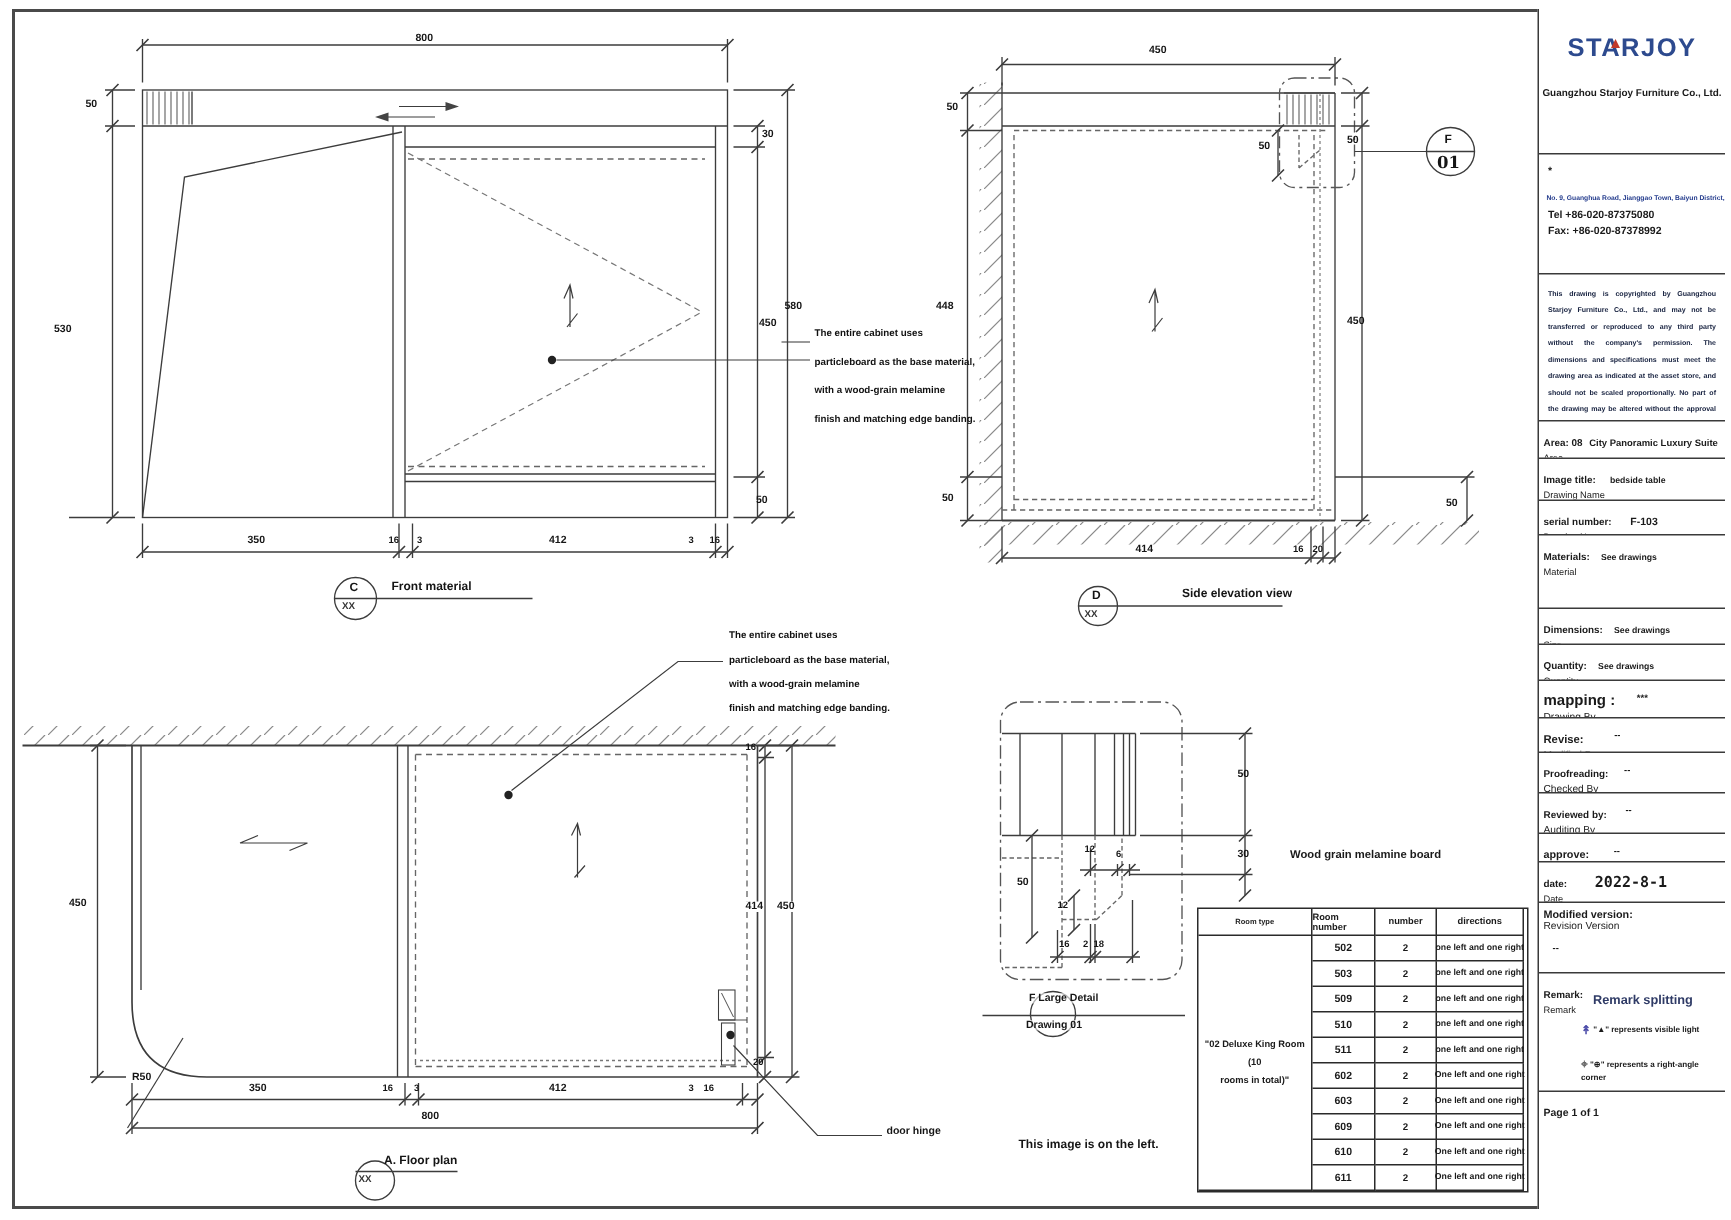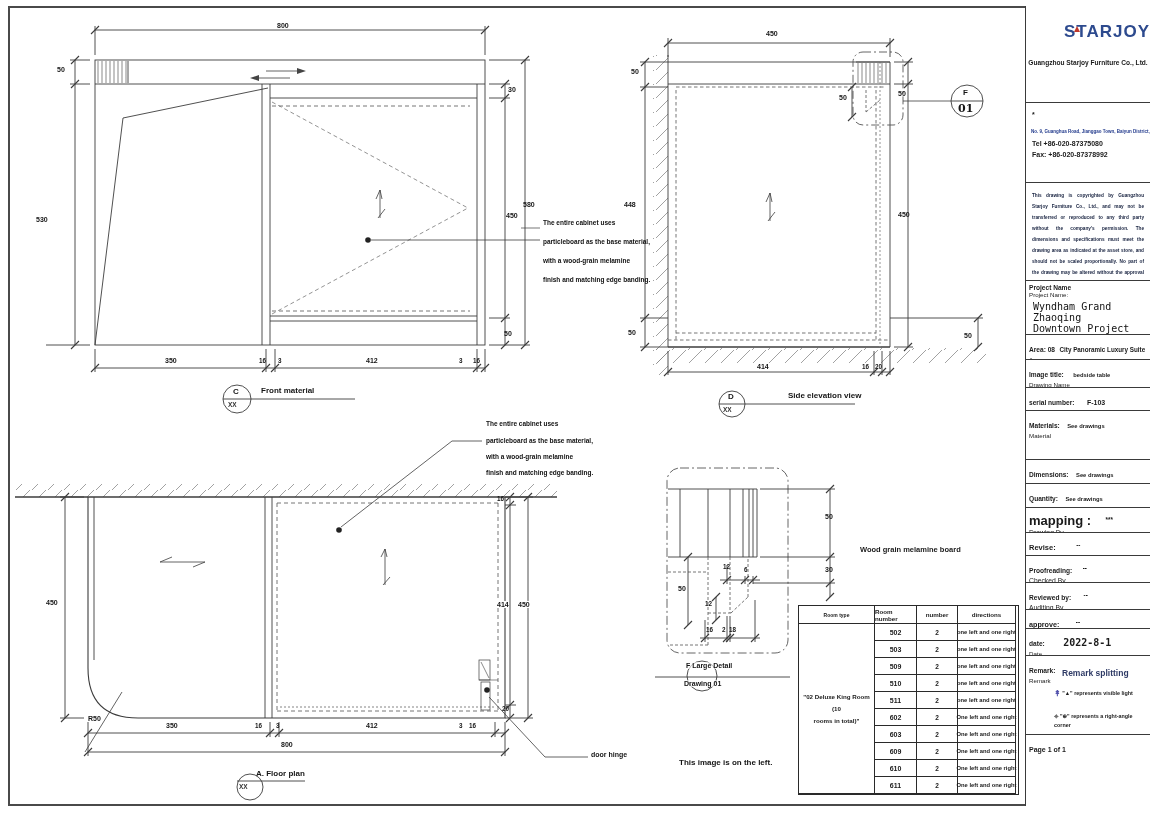--- a/index.html
+++ b/index.html
@@ -16,39 +16,39 @@
   .note-line{position:absolute;font:bold 6.5px "Liberation Sans",sans-serif;white-space:nowrap;color:#111;}
   .bubble-f{font:bold 8px "Liberation Sans",sans-serif;}
   .bubble-01{font:bold 11px "DejaVu Serif",serif;}
   
   #wood{position:absolute;left:845px;top:432px;width:133px;height:123px;
         background:
           repeating-linear-gradient(90deg,#7b6c5f 0px,#6a5c4f 3px,#7f7163 6px,#746556 9px,#857768 13px,#6f6153 17px,#7b6c5f 22px);
         box-shadow:inset 0 0 18px rgba(40,30,20,.35);}
   #wood .cn{position:absolute;left:28px;bottom:8px;font:bold 22px "DejaVu Sans",sans-serif;
             color:#f2a91c;letter-spacing:2px;text-shadow:0 0 1px #5a4a30;}
-  #wood-caption{position:absolute;left:860px;top:545px;font:bold 7.5px "Liberation Sans",sans-serif;}
+  #wood-caption{position:absolute;left:860px;top:565px;font:bold 7.5px "Liberation Sans",sans-serif;}
   
   #room-table{position:absolute;left:798px;top:605px;width:221px;height:190px;
               border:1.6px solid #2a2a2a;box-sizing:border-box;display:grid;
               grid-template-columns:76px 42px 41px 58px;grid-template-rows:18px repeat(10,17px);}
   #room-table div{border-right:1px solid #2a2a2a;border-bottom:1px solid #2a2a2a;
                   display:flex;align-items:center;justify-content:center;overflow:visible;box-sizing:border-box;}
   #room-table .hdr{font:bold 6.2px "Liberation Sans",sans-serif;}
   #room-table .hdr.tiny{font-size:5px;}
   #room-table .merged{grid-row:2/12;flex-direction:column;font:bold 6.2px "Liberation Sans",sans-serif;
                       text-align:center;line-height:12px;}
   #room-table .num{font:bold 7px "Liberation Sans",sans-serif;}
   #room-table .qty{font:bold 6.5px "Liberation Sans",sans-serif;}
   #room-table .dir{font:bold 5.8px "Liberation Sans",sans-serif;white-space:nowrap;}
   
   #titleblock{position:absolute;left:1025px;top:6px;width:125px;height:800px;
               border-left:1.6px solid #3a3a3a;box-sizing:border-box;background:#fff;}
   .tb-sec{position:relative;border-bottom:1px solid #3a3a3a;box-sizing:border-box;overflow:hidden;}
-  .brand{position:relative;text-align:right;margin-top:16px;
+  .brand{position:relative;text-align:center;margin-top:16px;
          font:800 17px "Liberation Sans",sans-serif;color:#2d4a8e;letter-spacing:1px;}
   .brand-accent{position:absolute;left:48px;top:4px;width:0;height:0;
                 border-left:3px solid transparent;border-right:3px solid transparent;
                 border-bottom:6px solid #c0392b;}
   .company{margin-top:17px;text-align:center;font:bold 6.6px "Liberation Sans",sans-serif;}
   .bullet{font:bold 7px "Liberation Sans",sans-serif;margin:8px 0 0 6px;}
   .address{margin:11px 4px 0 5px;font:bold 4.5px "Liberation Sans",sans-serif;color:#223a8c;white-space:nowrap;}
   .telfax{margin:4px 0 0 6px;font:bold 7px "Liberation Sans",sans-serif;line-height:11px;}
   .copyright{margin:7px 6px 0 6px;font:bold 4.7px "Liberation Sans",sans-serif;
              line-height:11px;color:#16213f;text-align:justify;}
@@ -362,28 +362,20 @@
     </div>
     <div class="tb-sec" style="height:80px">
       <div class="bullet">*</div>
       <div class="address">No. 9, Guanghua Road, Jianggao Town, Baiyun District, Guangzhou</div>
       <div class="telfax">Tel +86-020-87375080</div>
       <div class="telfax" style="margin-top:0">Fax: +86-020-87378992</div>
     </div>
     <div class="tb-sec" style="height:98px">
       <div class="copyright">This drawing is copyrighted by Guangzhou Starjoy Furniture Co., Ltd., and may not be transferred or reproduced to any third party without the company's permission. The dimensions and specifications must meet the drawing area as indicated at the asset store, and should not be scaled proportionally. No part of the drawing may be altered without the approval of the Engineering Department.</div>
     </div>
-    <div class="tb-sec tb-pad" style="height:54px">
-      <div class="tb-label">Project Name</div>
-      <div class="tb-sub">Project Name:</div>
-      <div class="proj-value">
-        <div>Wyndham Grand Zhaoqing</div>
-        <div>Downtown Project</div>
-      </div>
-    </div>
     <div class="tb-sec tb-pad" style="height:25px">
       <span class="tb-label">Area: 08</span>
       <span class="tb-value">City Panoramic Luxury Suite</span>
       <div class="tb-sub">Area</div>
     </div>
     <div class="tb-sec tb-pad" style="height:28px">
       <span class="tb-label">Image title:</span>
       <span class="tb-value" style="font-size:5.8px;margin-left:5px">bedside table</span>
       <div class="tb-sub">Drawing Name</div>
     </div>
@@ -401,21 +393,21 @@
       <span class="tb-label">Dimensions:</span>
       <span class="tb-value" style="font-size:5.8px;margin-left:3px">See drawings</span>
       <div class="tb-sub">Size</div>
     </div>
     <div class="tb-sec tb-pad" style="height:24px">
       <span class="tb-label">Quantity:</span>
       <span class="tb-value" style="font-size:5.8px;margin-left:3px">See drawings</span>
       <div class="tb-sub">Quantity</div>
     </div>
     <div class="tb-sec tb-pad" style="height:25px">
-      <span class="tb-label" style="font-size:13px">mapping :</span>
+      <span class="tb-label" style="font-size:10px">mapping :</span>
       <span class="tb-value" style="margin-left:10px;vertical-align:3px">***</span>
       <div class="tb-sub" style="font-size:6.8px">Drawing By</div>
     </div>
     <div class="tb-sec tb-pad" style="height:23px">
       <span class="tb-label" style="font-size:7.5px">Revise:</span>
       <span class="tb-value" style="margin-left:16px;vertical-align:3px">--</span>
       <div class="tb-sub" style="font-size:6.8px">Modified By</div>
     </div>
     <div class="tb-sec tb-pad" style="height:27px">
       <span class="tb-label">Proofreading:</span>
@@ -429,20 +421,25 @@
     </div>
     <div class="tb-sec tb-pad" style="height:19px">
       <span class="tb-label" style="font-size:7.2px">approve:</span>
       <span class="tb-value" style="margin-left:12px;vertical-align:3px">--</span>
       
     </div>
     <div class="tb-sec tb-pad" style="height:27px">
       <span class="tb-label">date:</span>
       <span class="date-value">2022-8-1</span>
       <div class="tb-sub">Date</div>
+    </div>
+    <div class="tb-sec tb-pad" style="height:47px">
+      <div class="tb-label" style="font-size:7.2px">Modified version:</div>
+      <div class="tb-sub" style="font-size:6.8px">Revision Version</div>
+      <div class="tb-value" style="margin:8px 0 0 6px">--</div>
     </div>
     <div class="tb-sec tb-pad" style="height:79px">
       <span class="tb-label">Remark:</span>
       <div class="tb-sub">Remark</div>
       <div class="remark-title">Remark splitting</div>
       <div class="legend-line" style="left:28px;top:33px">
         <span class="legend-icon">↟</span>
         <span>"▲" represents visible light</span>
       </div>
       <div class="legend-line" style="left:28px;top:56px">

